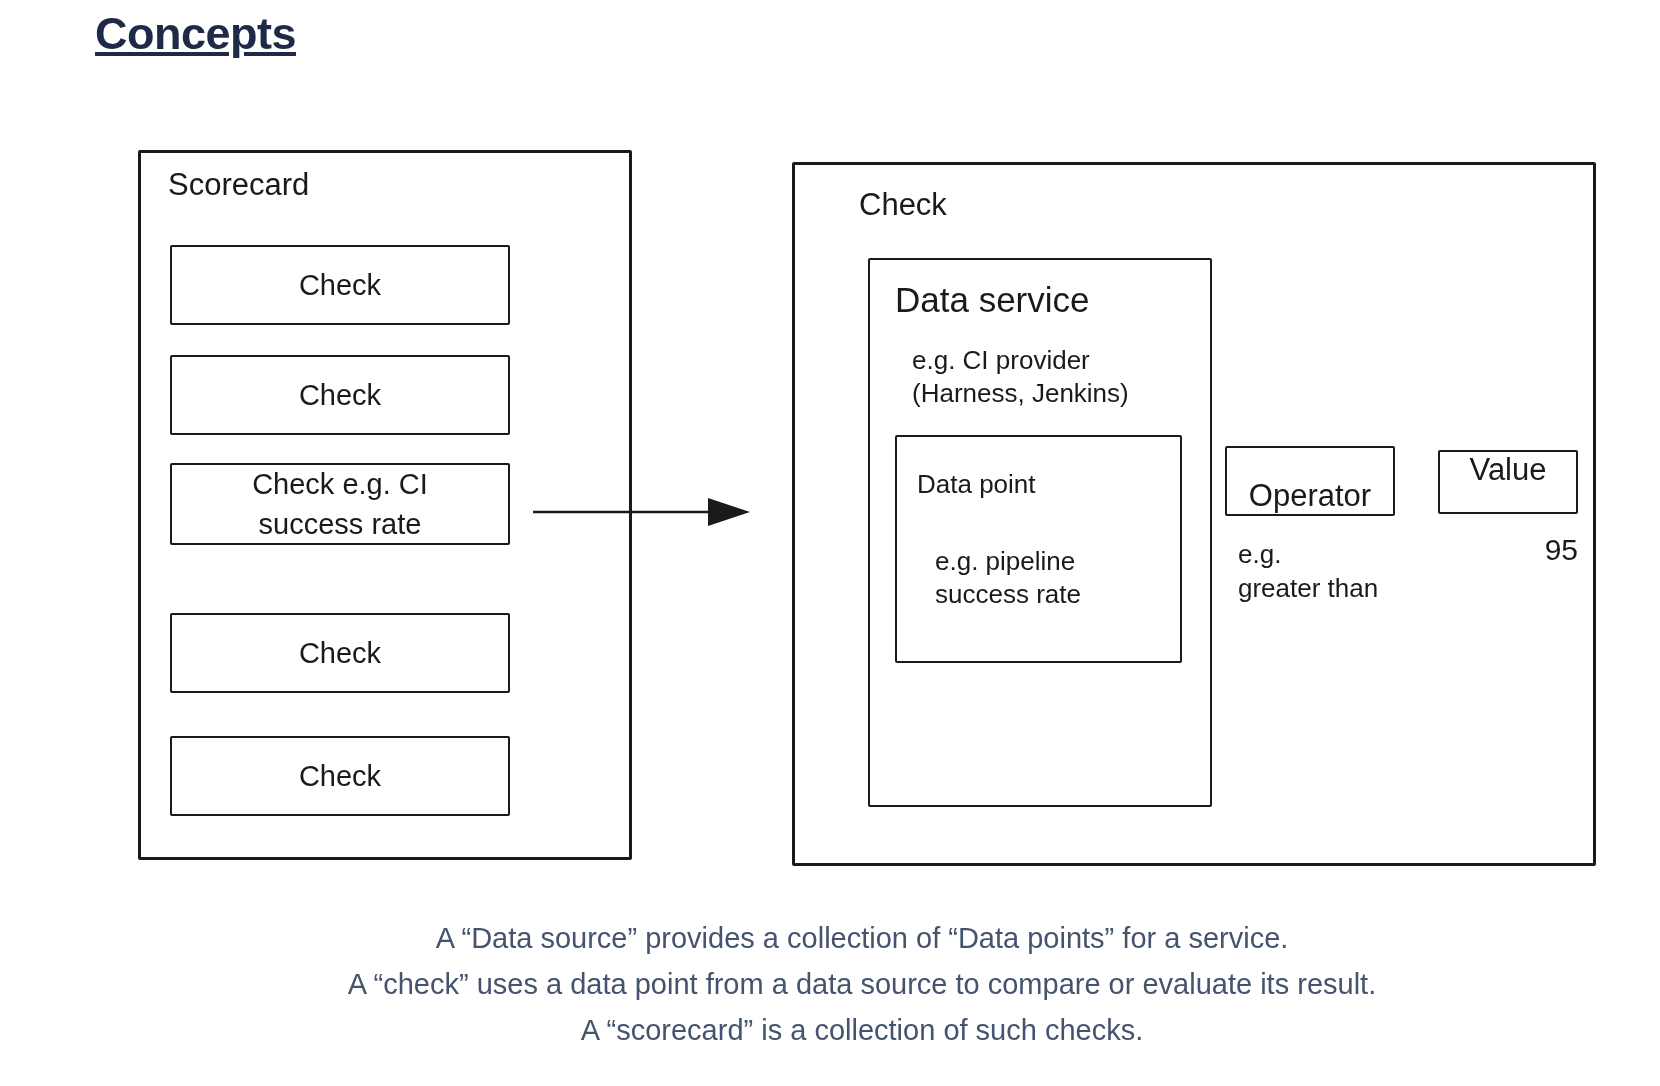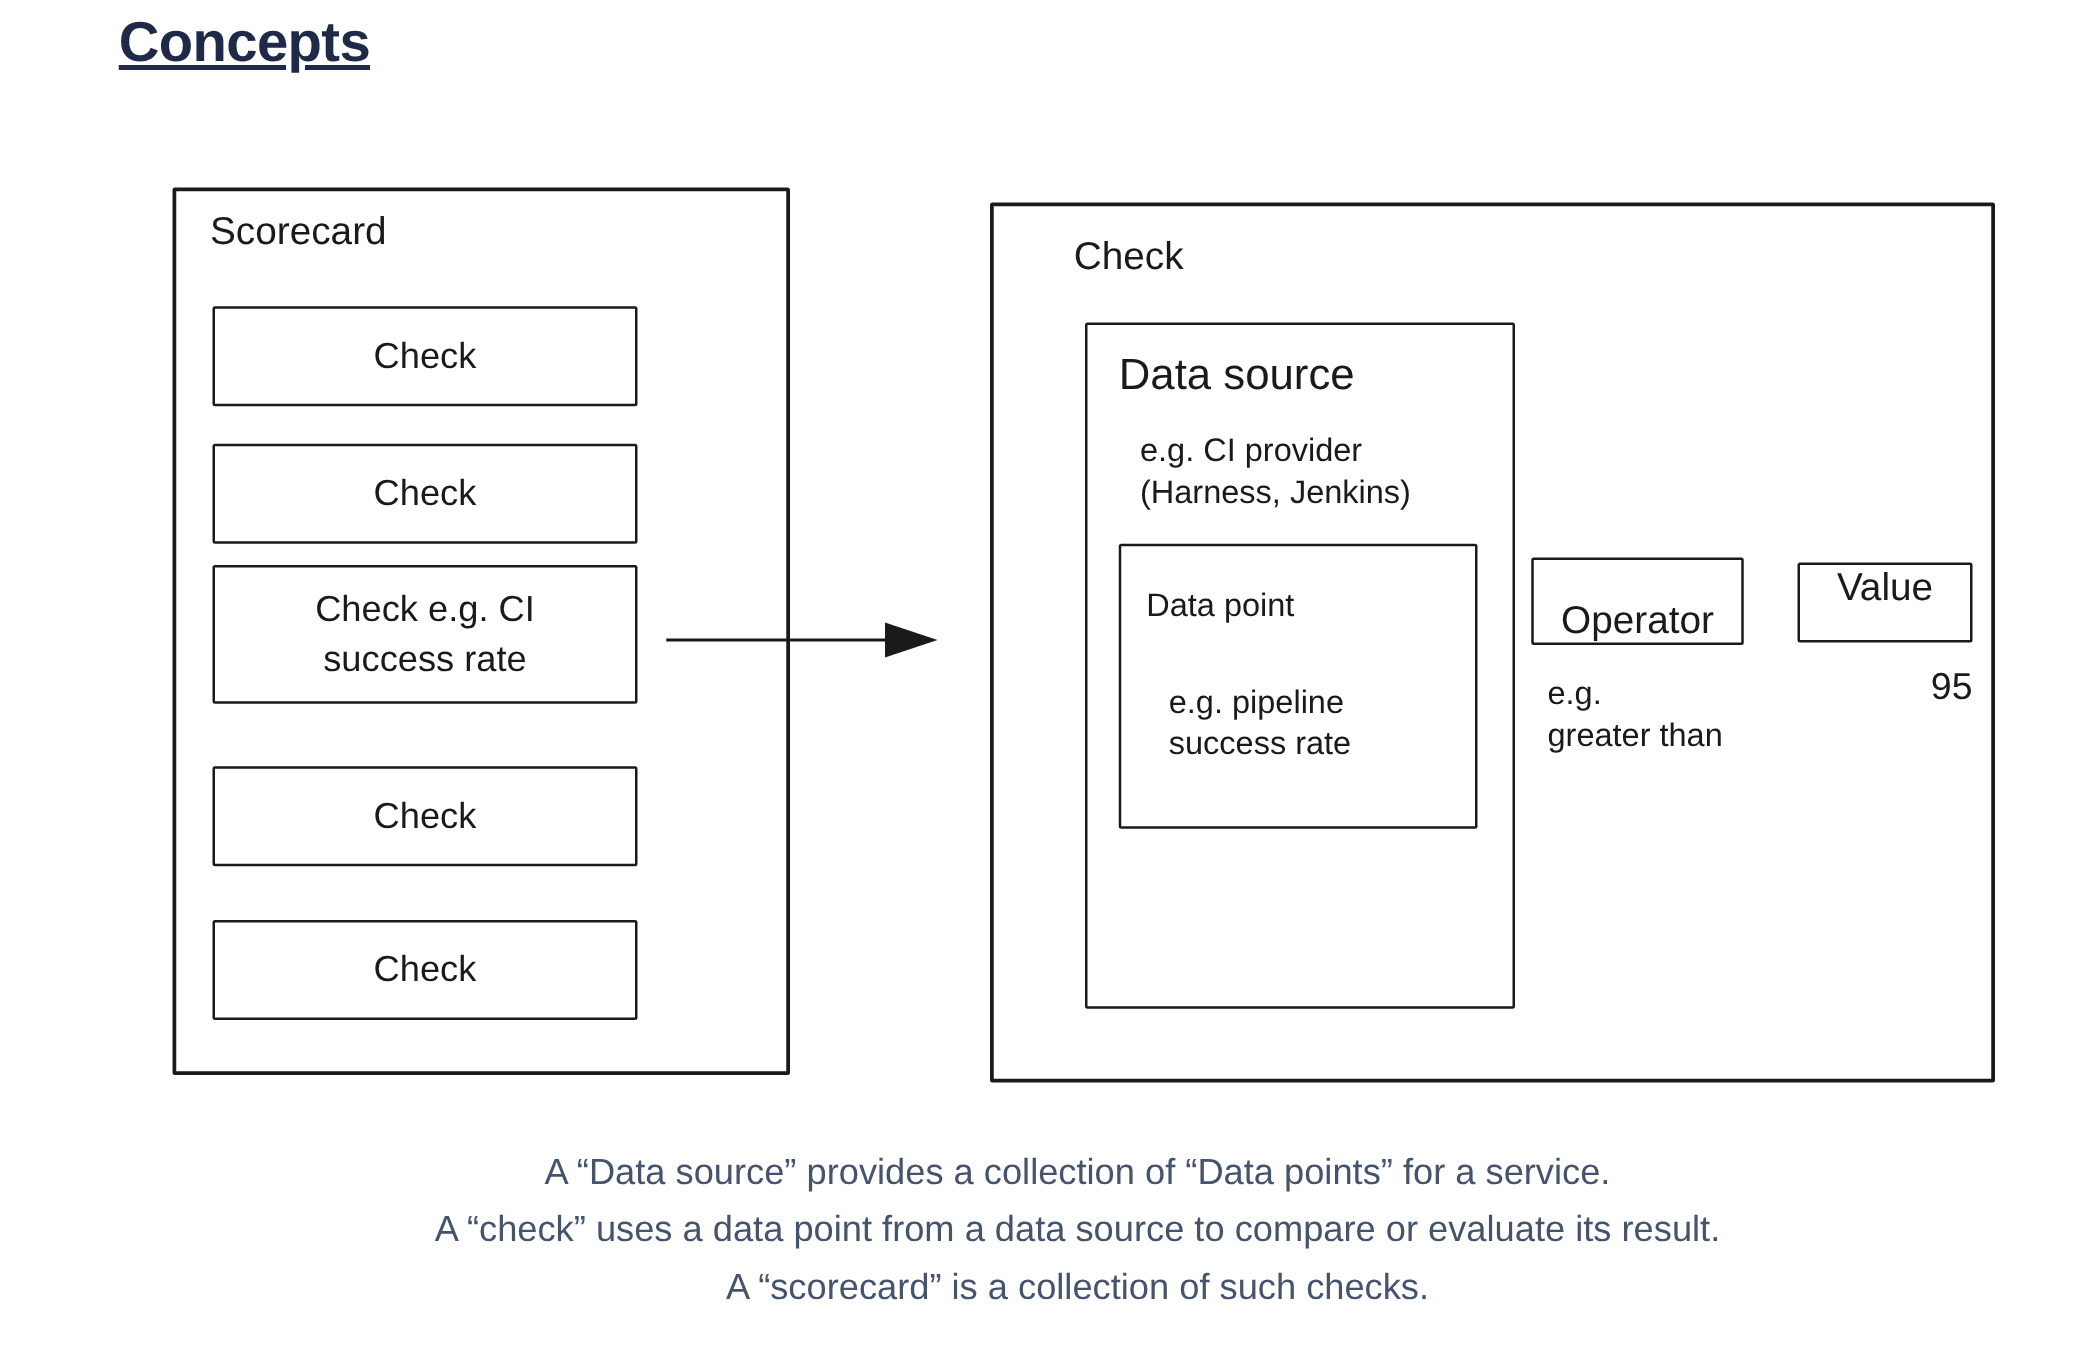--- a/index.html
+++ b/index.html
@@ -45,21 +45,21 @@
     display: flex;
     align-items: center;
     justify-content: center;
     text-align: center;
     font-size: 29px;
     line-height: 40px;
     white-space: pre-line;
   }
   .check-item.c1 { top: 92px;  height: 80px; }
   .check-item.c2 { top: 202px; height: 80px; }
-  .check-item.c3 { top: 299px; height: 111px; text-align: center; }
+  .check-item.c3 { top: 310px; height: 82px; text-align: center; }
   .check-item.c4 { top: 460px; height: 80px; }
   .check-item.c5 { top: 583px; height: 80px; }
 
   
   .flow-arrow { position: absolute; left: 532px; top: 492px; }
 
   
   .check-detail-box { left: 792px; top: 162px; width: 804px; height: 704px; }
   .check-detail-label { position: absolute; left: 64px; top: 22px; font-size: 31px; }
 
@@ -128,21 +128,21 @@
 
   <svg class="flow-arrow" width="220" height="40" viewBox="0 0 220 40" aria-hidden="true">
     <line x1="1" y1="20" x2="178" y2="20" stroke="#1a1a1a" stroke-width="2.5"></line>
     <polygon points="176,6 218,20 176,34" fill="#1a1a1a"></polygon>
   </svg>
 
   <div class="box check-detail-box">
     <div class="check-detail-label hand">Check</div>
 
     <div class="box data-source-box">
-      <div class="data-source-label hand">Data source</div>
+      <div class="data-source-label hand">Data service</div>
       <div class="data-source-example hand">e.g. CI provider
 (Harness, Jenkins)</div>
 
       <div class="box data-point-box">
         <div class="data-point-label hand">Data point</div>
         <div class="data-point-example hand">e.g. pipeline
 success rate</div>
       </div>
     </div>
 

